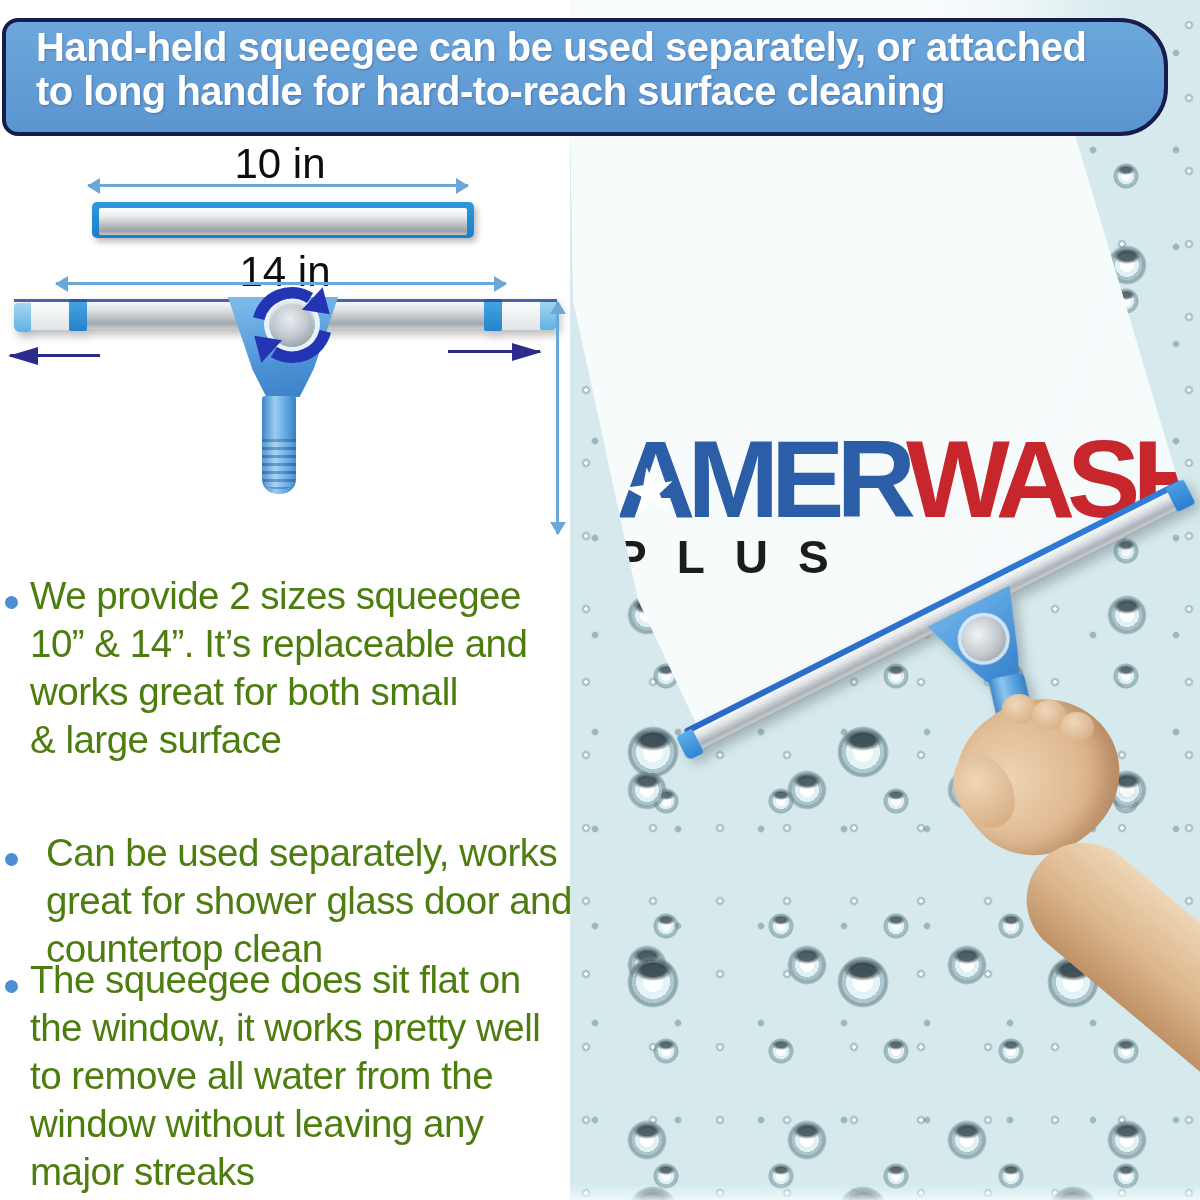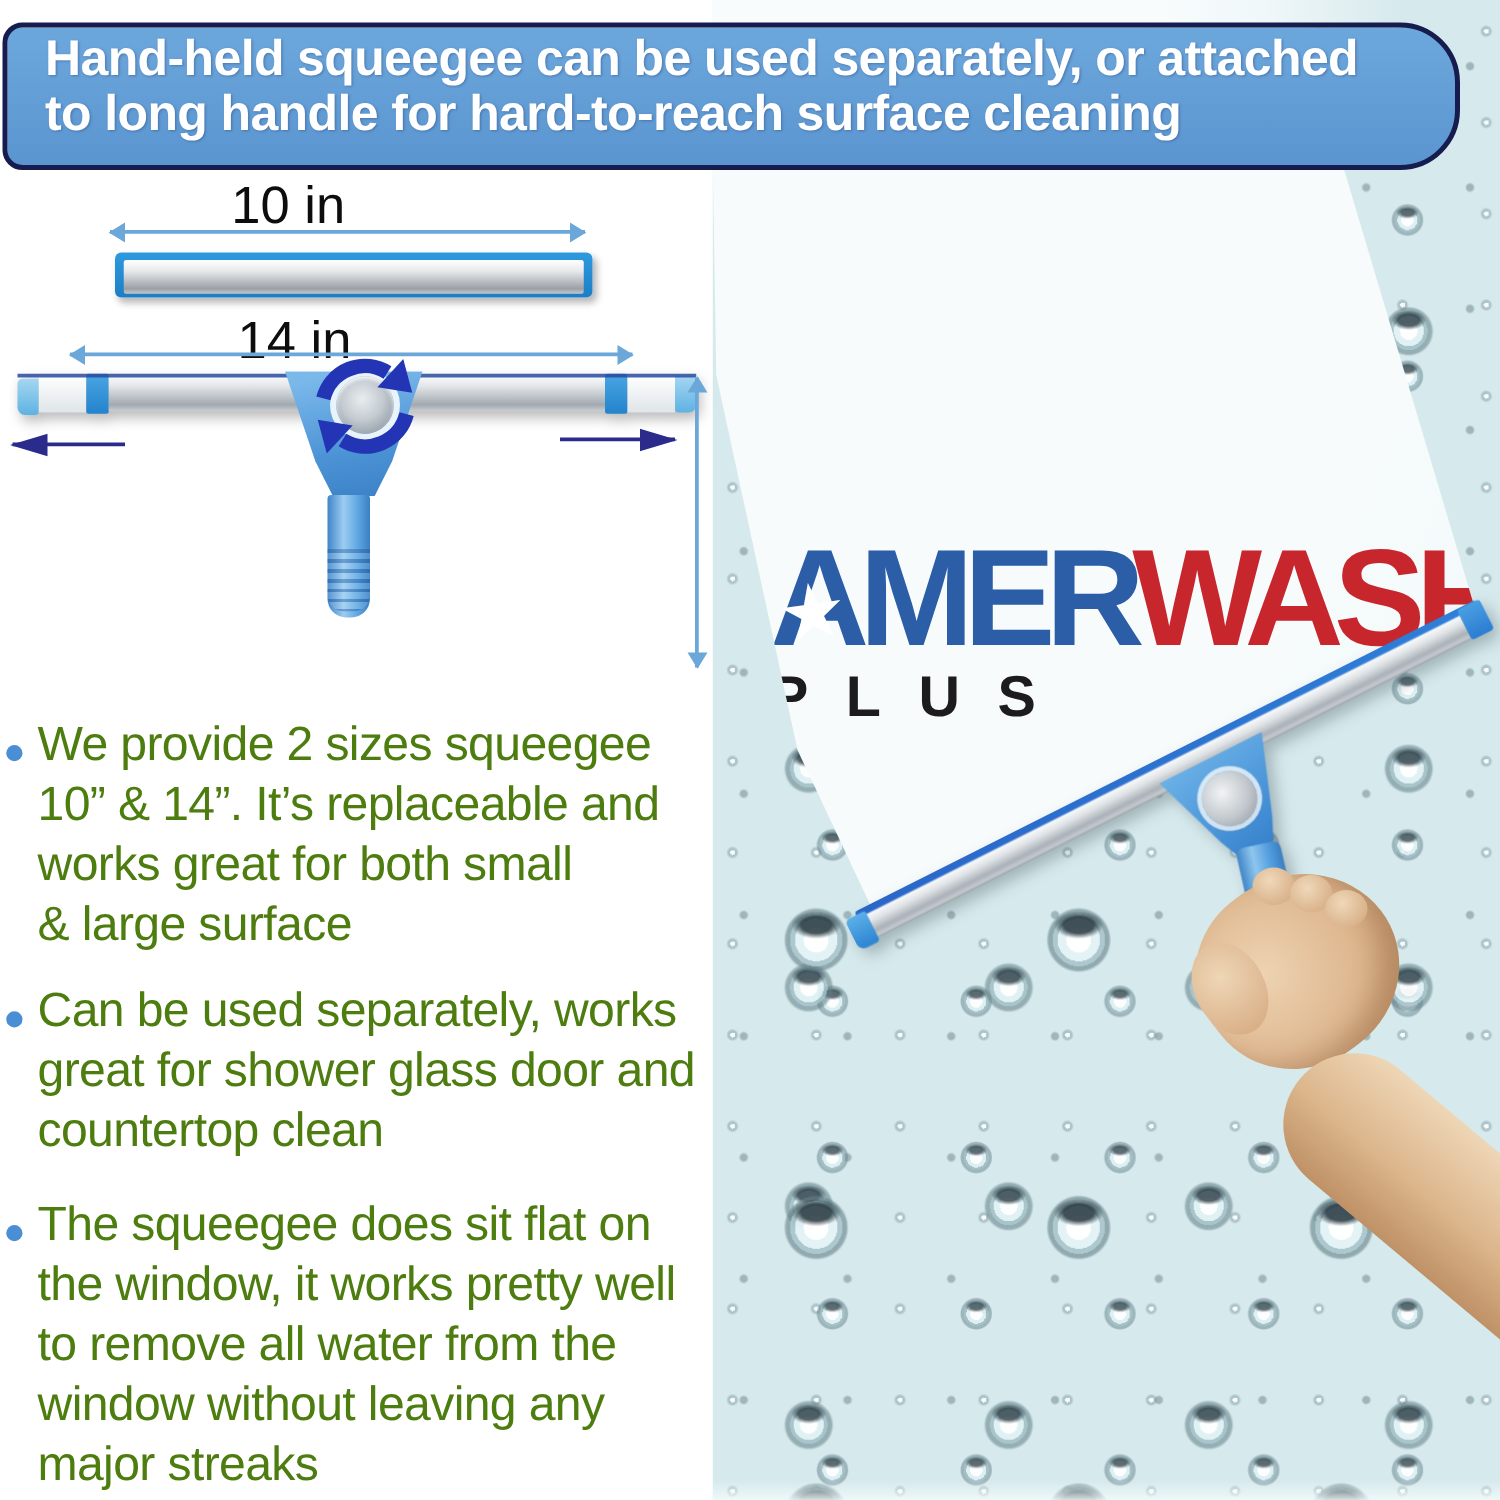--- a/index.html
+++ b/index.html
@@ -66,21 +66,21 @@
 
   
   .banner{position:absolute;left:2px;top:18px;width:1166px;height:118px;box-sizing:border-box;z-index:20;
         background:linear-gradient(180deg,#6ca7dc,#5b95d0);border:4px solid #161c4e;
         border-radius:16px 48px 48px 16px;}
   .banner p{margin:0;padding:3px 0 0 30px;font-size:40px;line-height:44px;font-weight:bold;color:#ffffff;
         white-space:pre-line;letter-spacing:-0.5px;text-shadow:1px 1px 2px rgba(30,50,100,.35);}
 
   
   .diagram{position:absolute;inset:0;z-index:6;}
-  .dim-label{position:absolute;font-size:42px;color:#0d0d0d;text-align:left;}
+  .dim-label{position:absolute;font-size:42px;color:#0d0d0d;text-align:center;}
   .lbl10{left:185px;top:140px;width:190px;}
   .lbl14{left:190px;top:248px;width:190px;}
   .lbl7{left:480px;top:392px;width:120px;text-align:left;font-size:45px;}
   .lbl-adj{left:44px;top:366px;width:260px;text-align:left;}
   .h-arrow{position:absolute;height:0;border-top:3px solid #6ba7d8;}
   .h-arrow::before{content:"";position:absolute;left:-1px;top:-9px;width:0;height:0;
         border:8px solid transparent;border-right:13px solid #6ba7d8;border-left:none;}
   .h-arrow::after{content:"";position:absolute;right:-1px;top:-9px;width:0;height:0;
         border:8px solid transparent;border-left:13px solid #6ba7d8;border-right:none;}
   .arr10{left:88px;top:184px;width:380px;}
@@ -121,21 +121,21 @@
   .rot-icon{position:absolute;left:247px;top:280px;width:90px;height:90px;z-index:9;}
   .dhandle{position:absolute;left:262px;top:396px;width:34px;height:98px;z-index:7;
         border-radius:3px 3px 15px 15px;
         background:linear-gradient(90deg,#3f85c8,#9bcdf0 38%,#5ea6e2 72%,#3a7fc2);}
   .dhandle::after{content:"";position:absolute;left:0;right:0;bottom:5px;height:50px;border-radius:0 0 13px 13px;
         background:repeating-linear-gradient(180deg,rgba(18,70,140,.34) 0 3px,rgba(255,255,255,.12) 3px 8px);}
 
   
   .bullets{position:absolute;inset:0;z-index:6;}
   .bullet{position:absolute;left:0;width:562px;}
-  .b1{top:572px;} .b2{top:785px;} .b3{top:956px;}
+  .b1{top:572px;} .b2{top:829px;padding-left:16px;} .b3{top:956px;}
   .bullet p{margin:0 0 0 30px;font-size:38.5px;line-height:48px;color:#4d7c0f;white-space:pre-line;letter-spacing:-0.5px;}
   .dot{position:absolute;left:5px;top:24px;width:13px;height:13px;border-radius:50%;background:#4a8fd3;}
 </style>
 </head>
 <body>
 
 <div class="page">
 
   <section class="photo">
     <div class="wet"></div>

